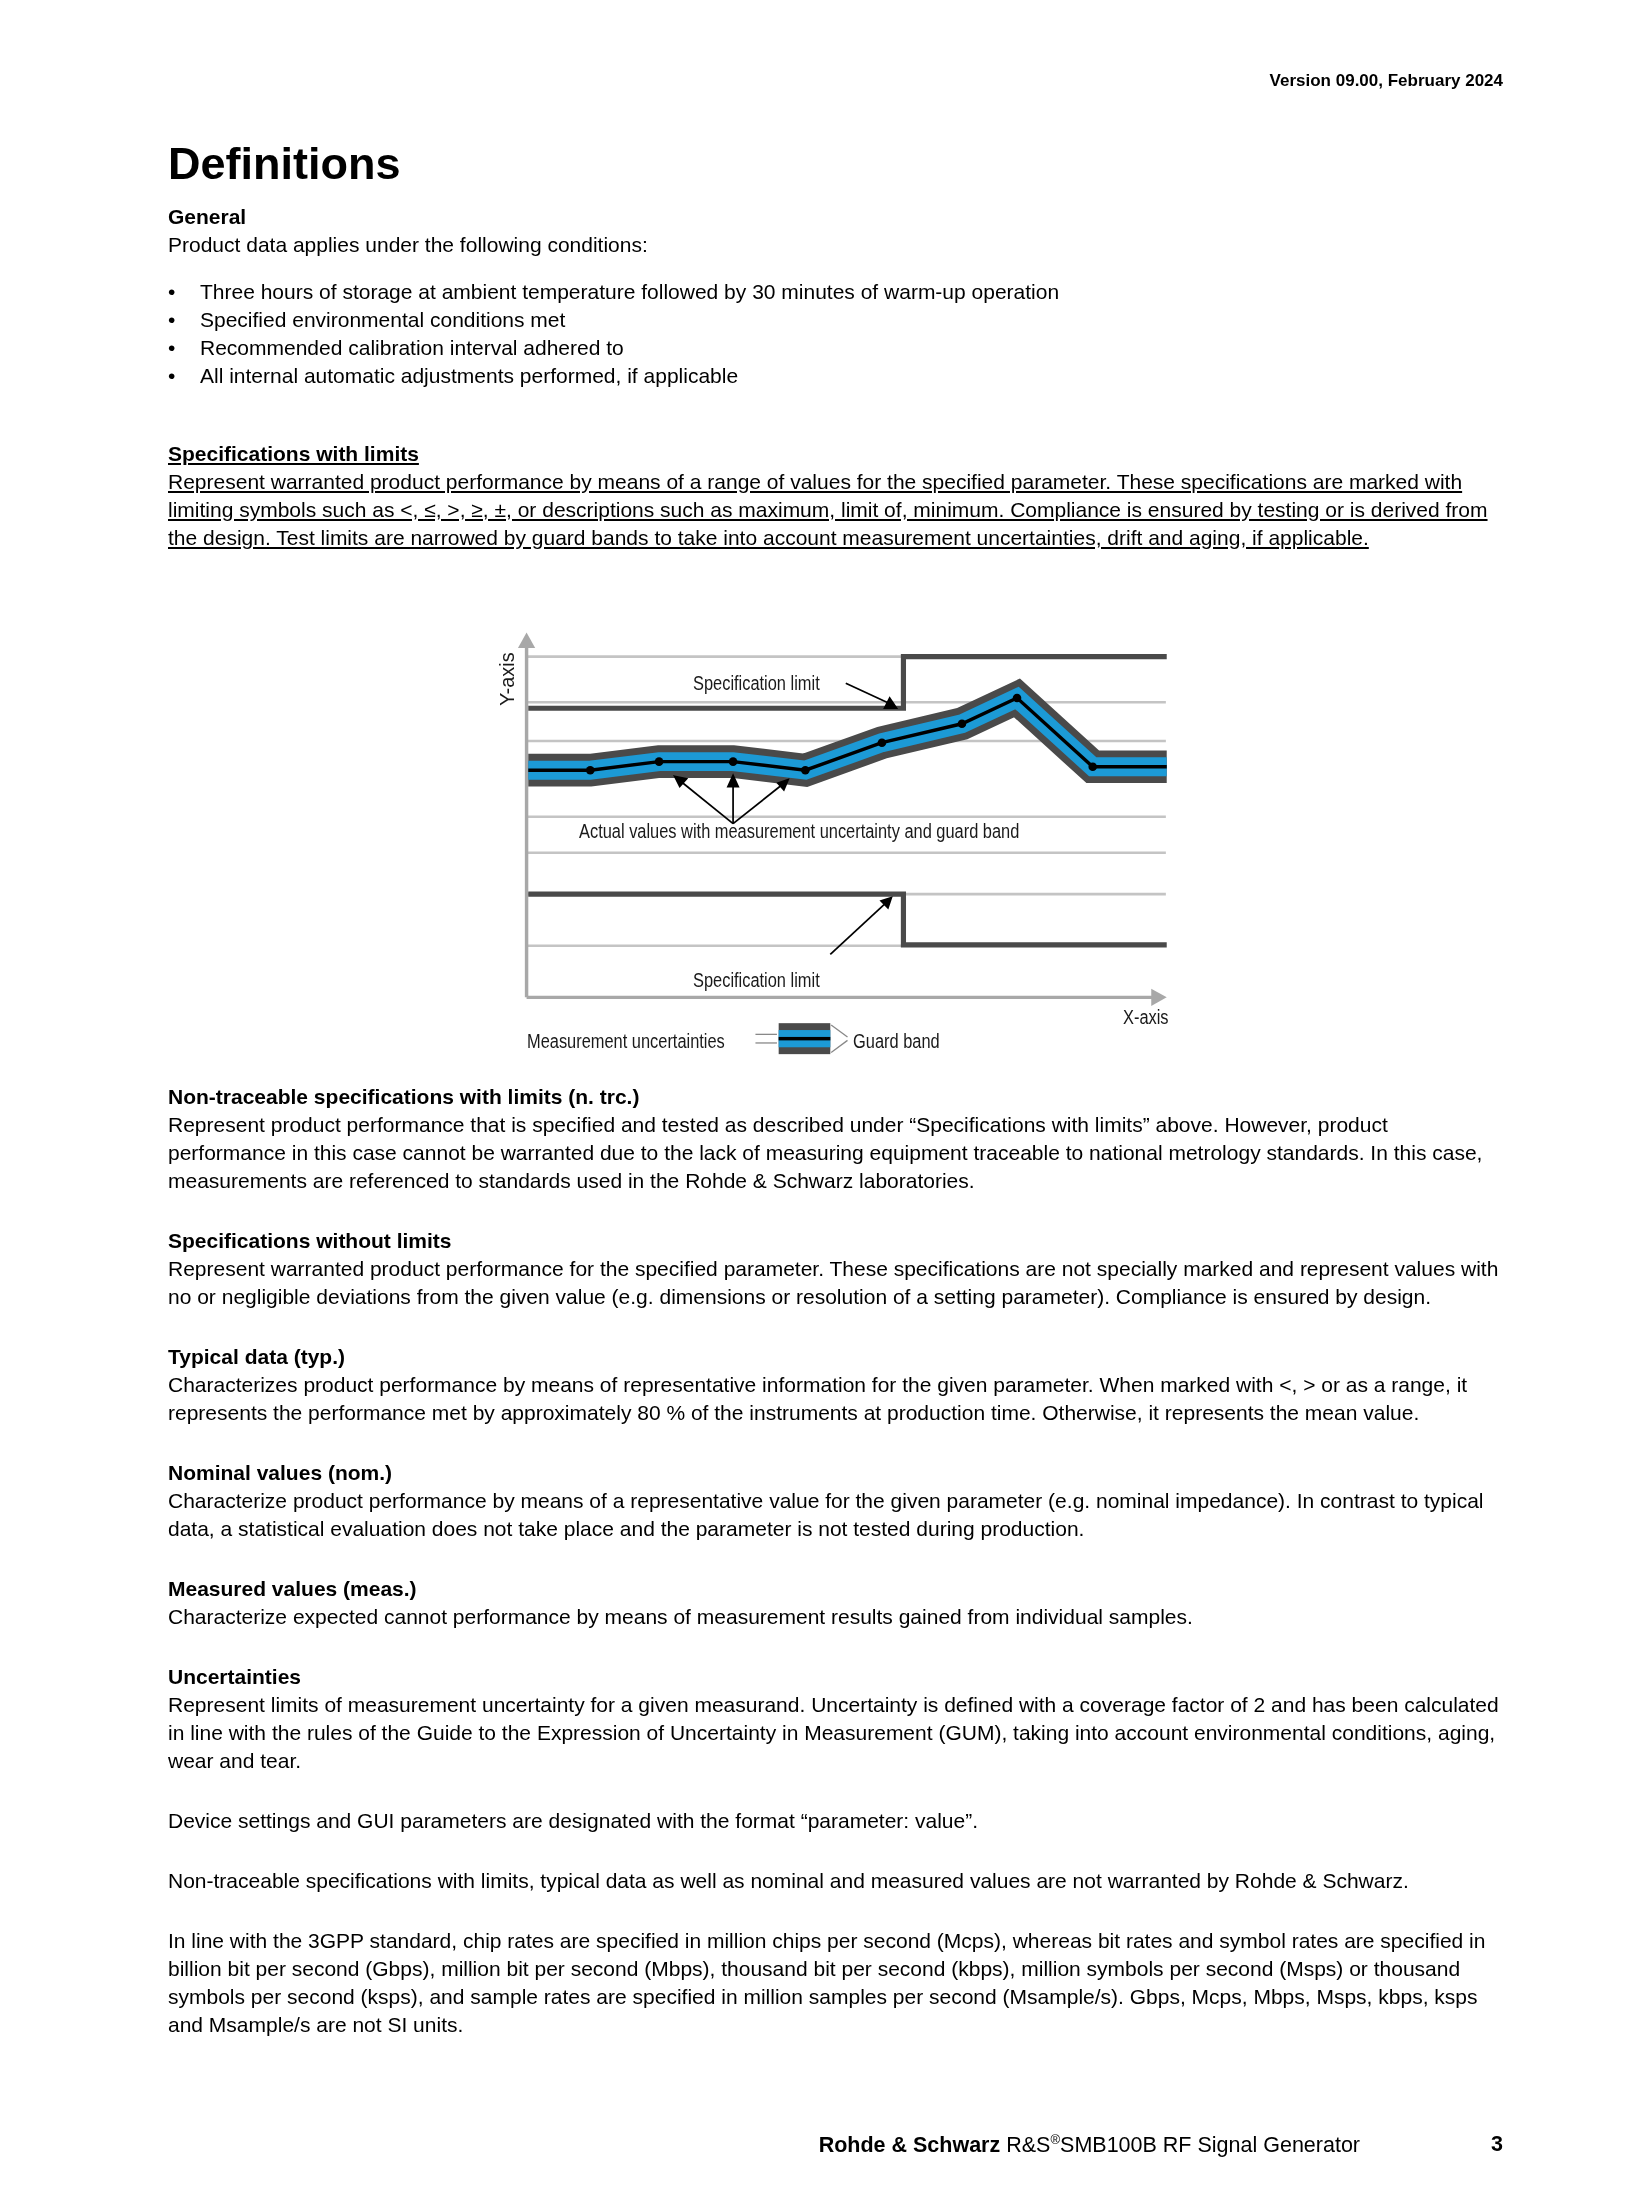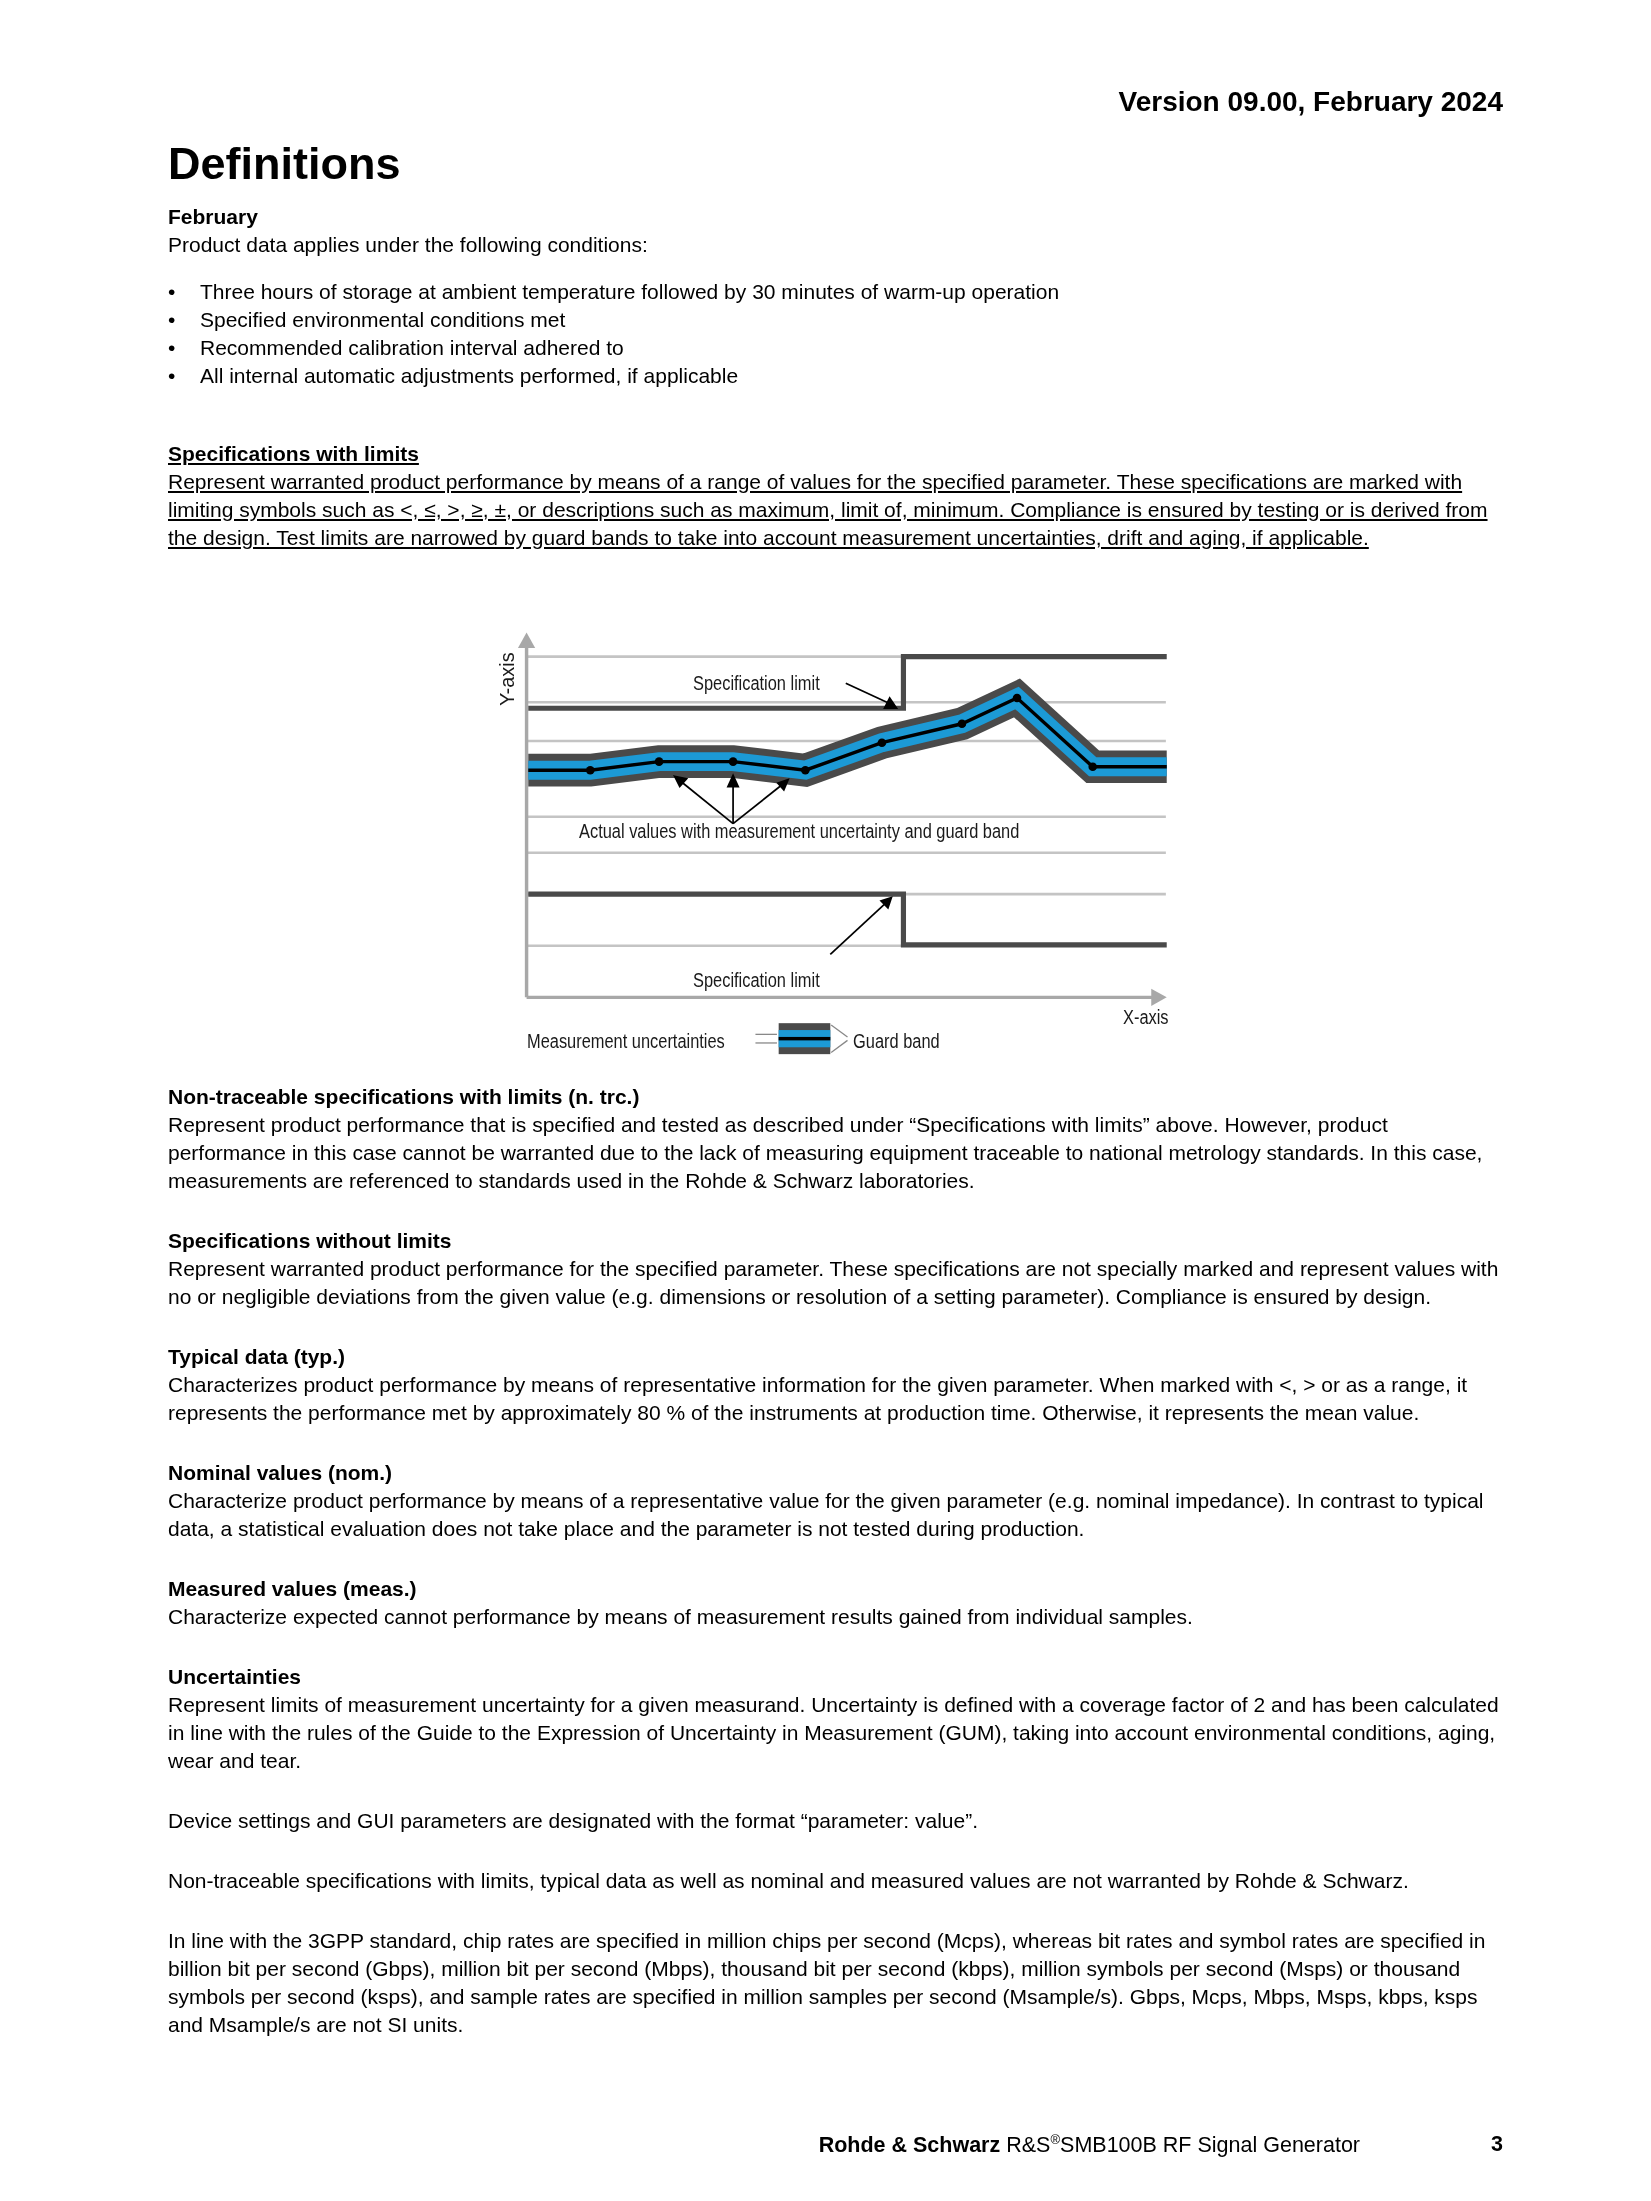--- a/index.html
+++ b/index.html
@@ -1,22 +1,22 @@
 <!DOCTYPE html>
 <html style="font-size:13.8px"><head>
 <meta charset="utf-8">
 <style>
   html, body { margin: 0; padding: 0; background: #ffffff; }
   body {
     width: 1652px; height: 2202px; position: relative; overflow: hidden;
     font-family: "Liberation Sans", sans-serif; color: #000;
   }
   .version {
-    position: absolute; top: 86px; right: 149px;
-    font-size: 28px; font-weight: bold;
+    position: absolute; top: 71px; right: 149px;
+    font-size: 17px; font-weight: bold;
   }
   .content {
     position: absolute; left: 168px; width: 1342px; top: 134px;
   }
   h1 {
     margin: 0; font-size: 45px; font-weight: bold; line-height: 60px;
   }
   .sec-title { font-weight: bold; font-size: 21px; line-height: 28px; margin: 0; }
   p { margin: 0; font-size: 21px; line-height: 28px; }
   ul { margin: 19px 0 0 0; padding: 0; list-style: none; }
@@ -45,21 +45,21 @@
 </style>
 </head>
 <body>
 
 <div class="version">Version 09.00, February 2024</div>
 
 <div class="content">
   <h1>Definitions</h1>
 
   <div class="block" style="margin-top:8.6px">
-    <p class="sec-title">February</p>
+    <p class="sec-title">General</p>
     <p>Product data applies under the following conditions:</p>
     <ul>
       <li>Three hours of storage at ambient temperature followed by 30 minutes of warm-up operation</li>
       <li>Specified environmental conditions met</li>
       <li>Recommended calibration interval adhered to</li>
       <li>All internal automatic adjustments performed, if applicable</li>
     </ul>
   </div>
 
   <div class="gap-large">

